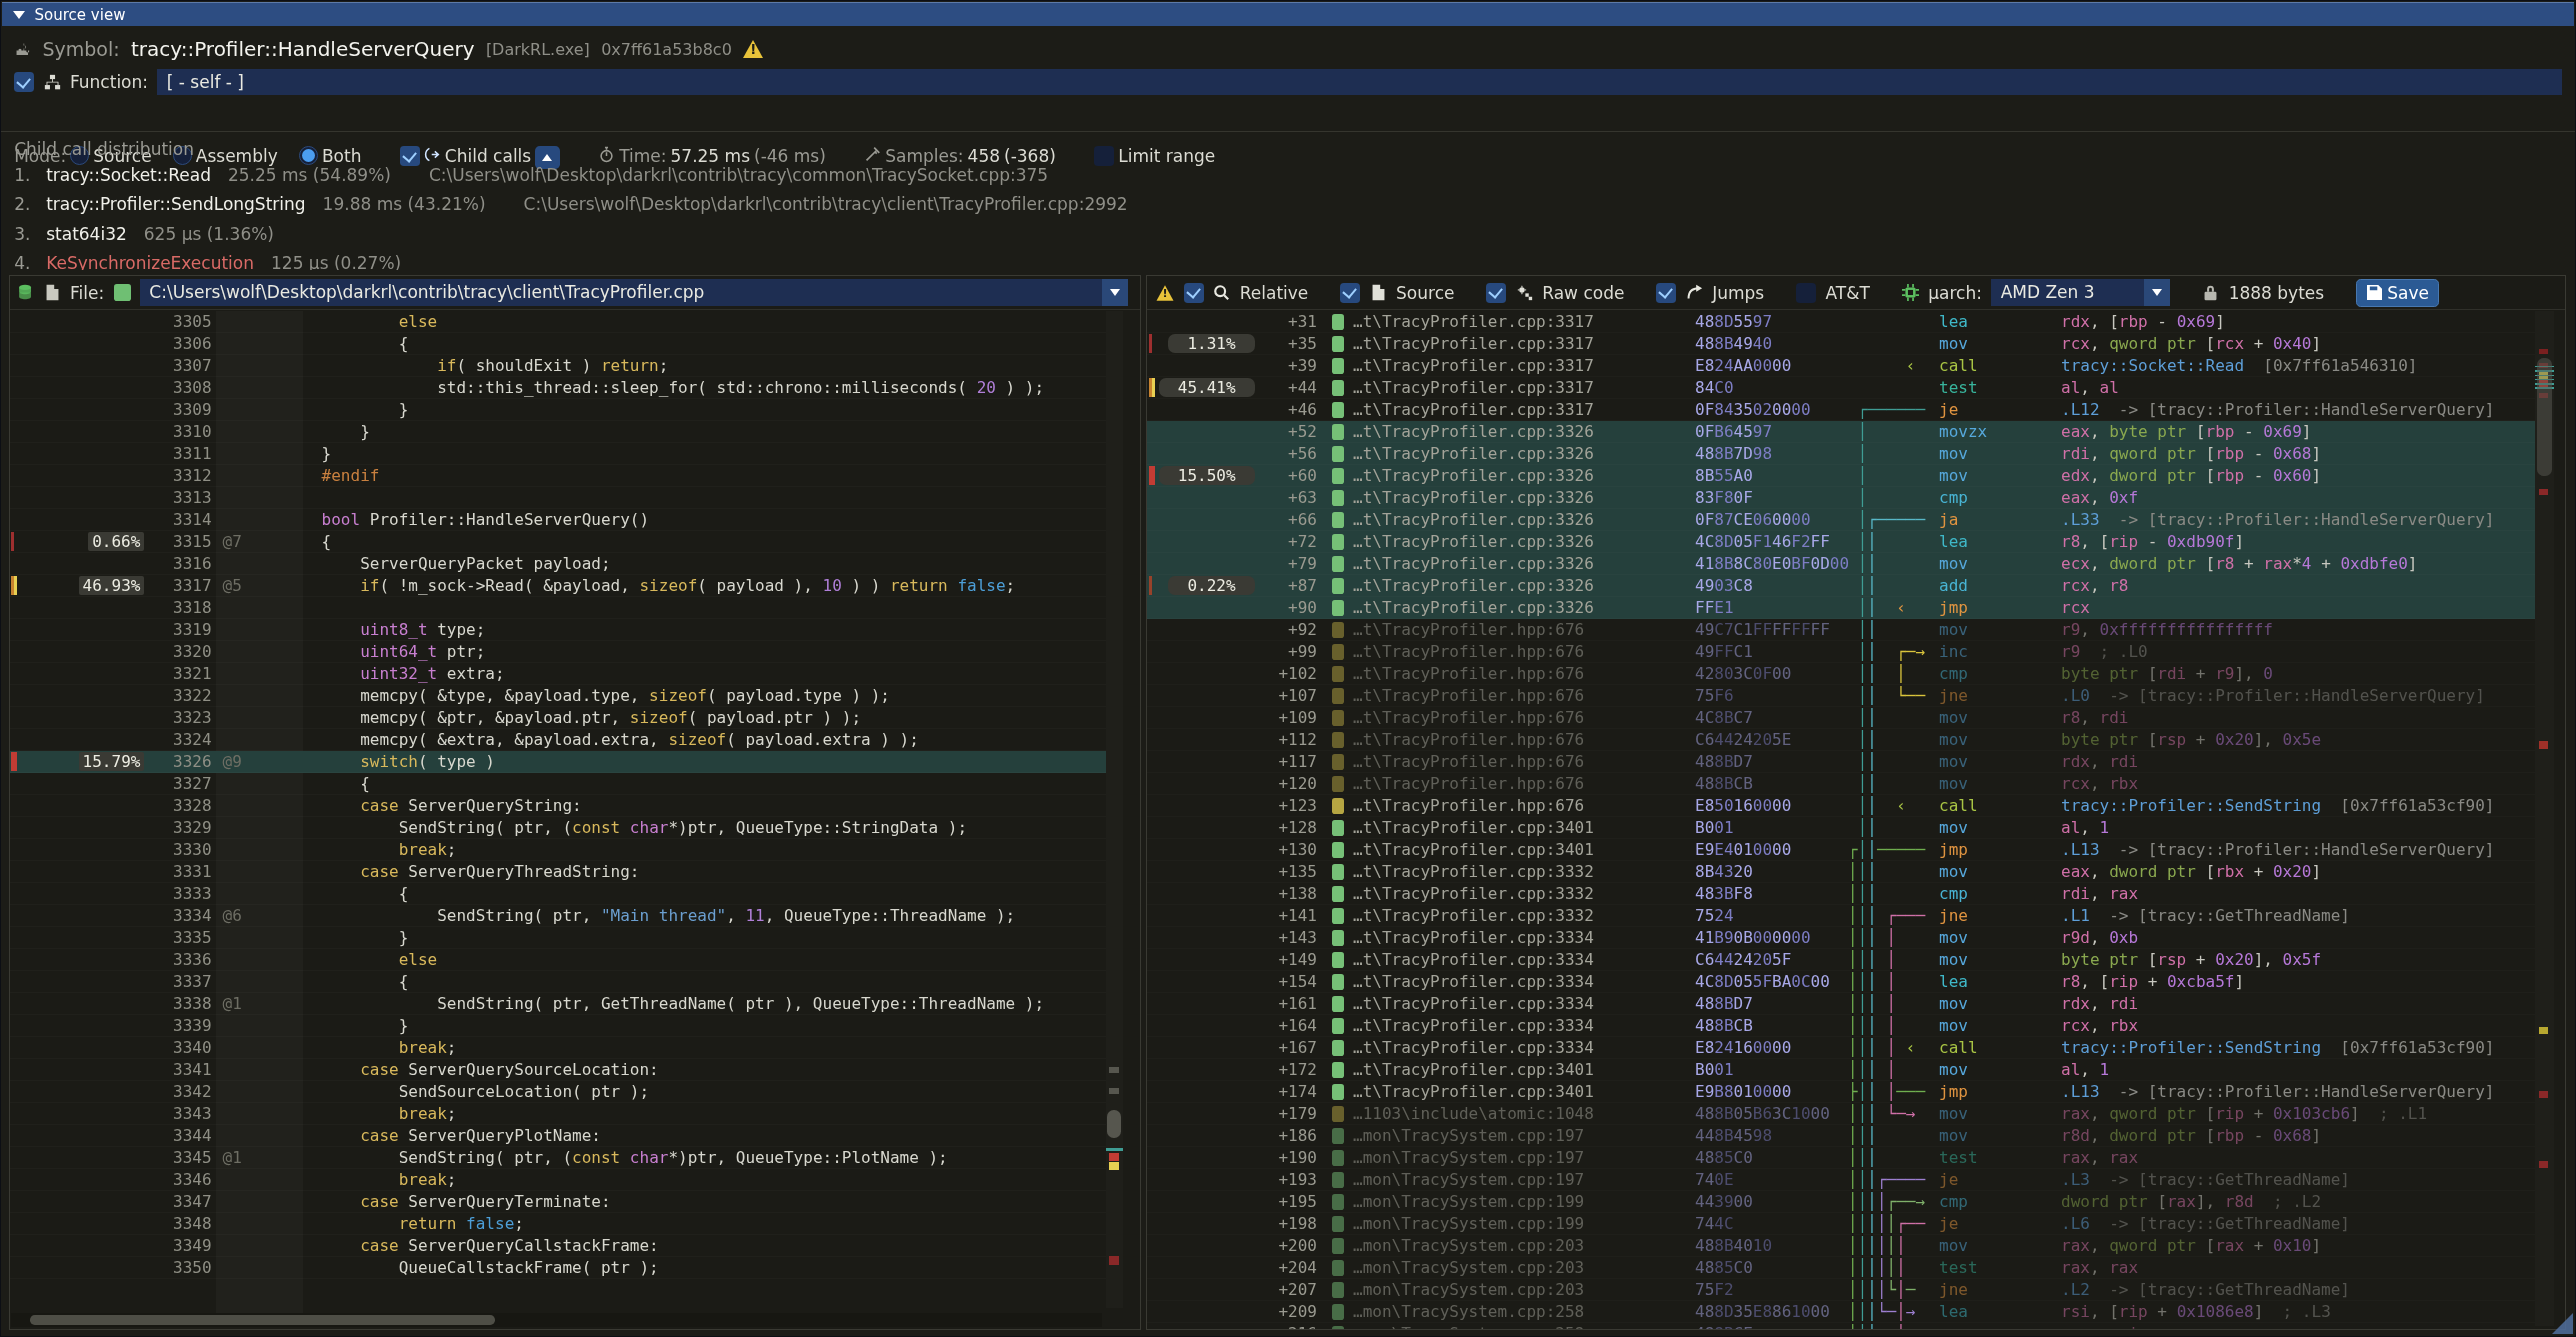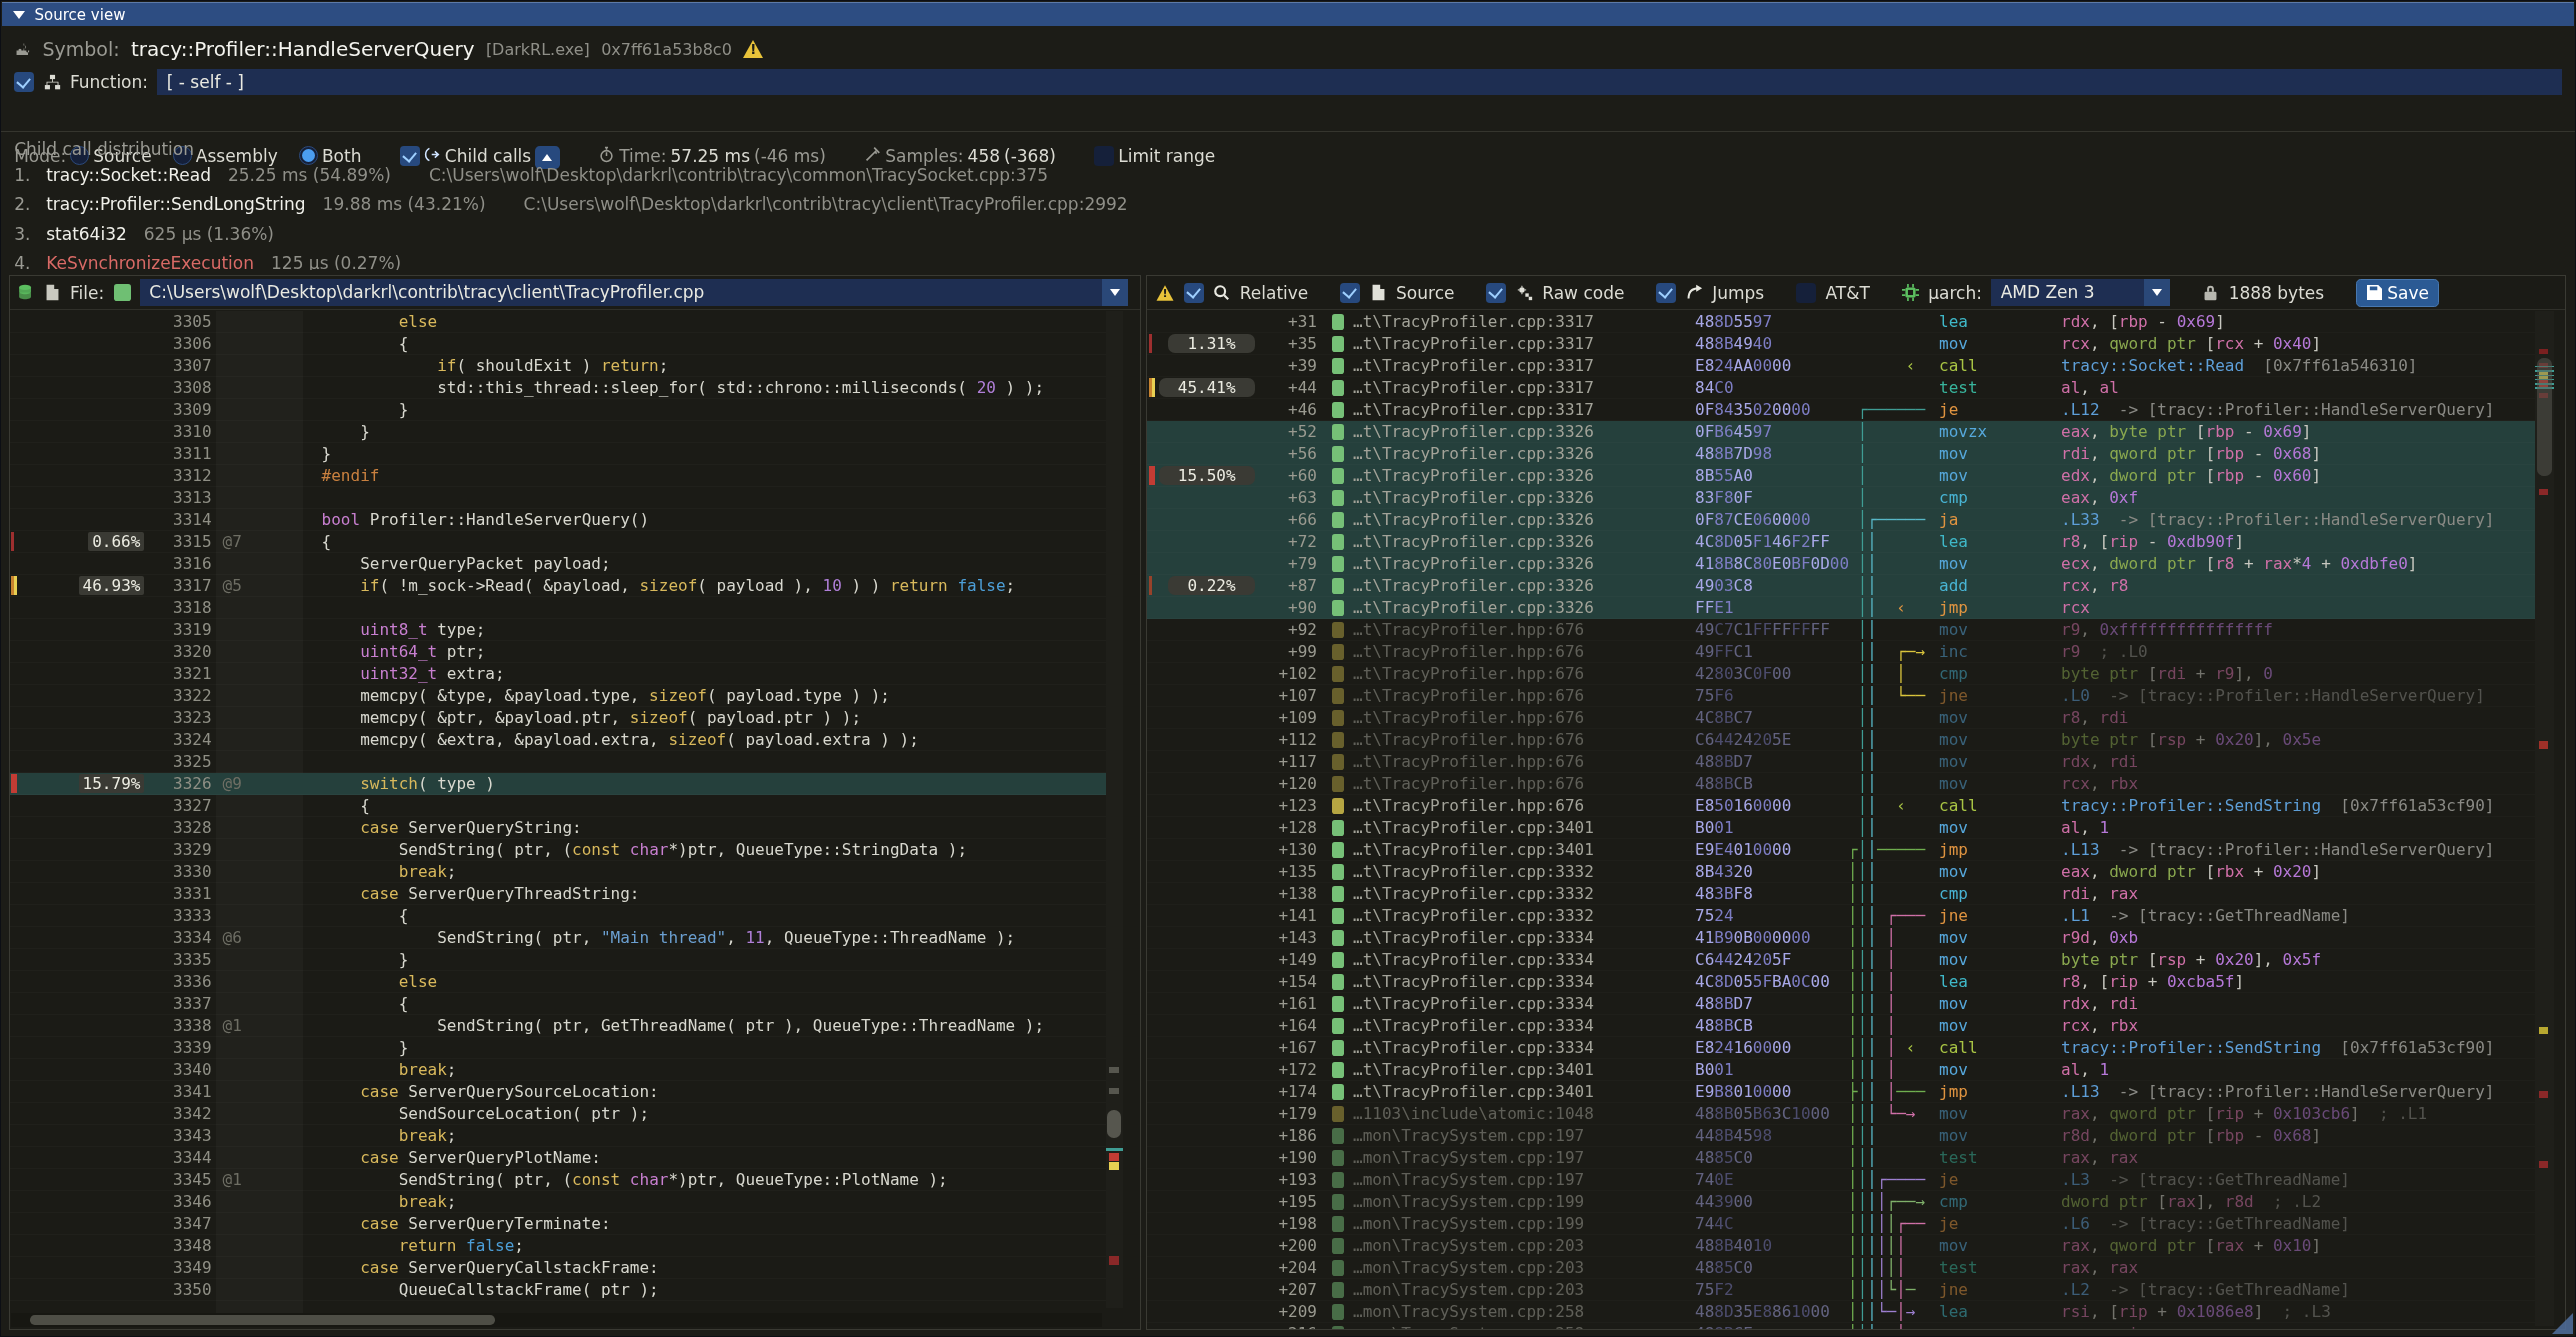--- a/index.html
+++ b/index.html
@@ -237,21 +237,20 @@
         <div class="srow"><div class="sbar" style="width:2.8px;background:#9e2f2f;"></div><div class="spct"><span>0.66%</span></div><div class="snum">3315</div><div class="sat">@7</div><div class="scode"><span class="p">{</span></div></div>
         <div class="srow"><div class="snum">3316</div><div class="scode"><span class="p">    ServerQueryPacket payload;</span></div></div>
         <div class="srow"><div class="sbar" style="width:5.7px;background:linear-gradient(to right,#c8832f 45%,#e8d052 45%);"></div><div class="spct"><span>46.93%</span></div><div class="snum">3317</div><div class="sat">@5</div><div class="scode"><span class="p">    </span><span class="k">if</span><span class="p">( !m_sock-&gt;Read( &amp;payload, </span><span class="k">sizeof</span><span class="p">( payload ), </span><span class="n">10</span><span class="p"> ) ) </span><span class="k">return</span><span class="p"> </span><span class="b">false</span><span class="p">;</span></div></div>
         <div class="srow"><div class="snum">3318</div><div class="scode"></div></div>
         <div class="srow"><div class="snum">3319</div><div class="scode"><span class="p">    </span><span class="t">uint8_t</span><span class="p"> type;</span></div></div>
         <div class="srow"><div class="snum">3320</div><div class="scode"><span class="p">    </span><span class="t">uint64_t</span><span class="p"> ptr;</span></div></div>
         <div class="srow"><div class="snum">3321</div><div class="scode"><span class="p">    </span><span class="t">uint32_t</span><span class="p"> extra;</span></div></div>
         <div class="srow"><div class="snum">3322</div><div class="scode"><span class="p">    memcpy( &amp;type, &amp;payload.type, </span><span class="k">sizeof</span><span class="p">( payload.type ) );</span></div></div>
         <div class="srow"><div class="snum">3323</div><div class="scode"><span class="p">    memcpy( &amp;ptr, &amp;payload.ptr, </span><span class="k">sizeof</span><span class="p">( payload.ptr ) );</span></div></div>
         <div class="srow"><div class="snum">3324</div><div class="scode"><span class="p">    memcpy( &amp;extra, &amp;payload.extra, </span><span class="k">sizeof</span><span class="p">( payload.extra ) );</span></div></div>
-        <div class="srow"><div class="snum">3325</div><div class="scode"></div></div>
         <div class="srow hl"><div class="sbar" style="width:5.7px;background:#c23c34;"></div><div class="spct"><span>15.79%</span></div><div class="snum">3326</div><div class="sat">@9</div><div class="scode"><span class="p">    </span><span class="k">switch</span><span class="p">( type )</span></div></div>
         <div class="srow"><div class="snum">3327</div><div class="scode"><span class="p">    {</span></div></div>
         <div class="srow"><div class="snum">3328</div><div class="scode"><span class="p">    </span><span class="k">case</span><span class="p"> ServerQueryString:</span></div></div>
         <div class="srow"><div class="snum">3329</div><div class="scode"><span class="p">        SendString( ptr, (</span><span class="k">const</span><span class="p"> </span><span class="t">char</span><span class="p">*)ptr, QueueType::StringData );</span></div></div>
         <div class="srow"><div class="snum">3330</div><div class="scode"><span class="p">        </span><span class="k">break</span><span class="p">;</span></div></div>
         <div class="srow"><div class="snum">3331</div><div class="scode"><span class="p">    </span><span class="k">case</span><span class="p"> ServerQueryThreadString:</span></div></div>
         <div class="srow"><div class="snum">3333</div><div class="scode"><span class="p">        {</span></div></div>
         <div class="srow"><div class="snum">3334</div><div class="sat">@6</div><div class="scode"><span class="p">            SendString( ptr, </span><span class="s">"Main thread"</span><span class="p">, </span><span class="n">11</span><span class="p">, QueueType::ThreadName );</span></div></div>
         <div class="srow"><div class="snum">3335</div><div class="scode"><span class="p">        }</span></div></div>
         <div class="srow"><div class="snum">3336</div><div class="scode"><span class="p">        </span><span class="k">else</span></div></div>

